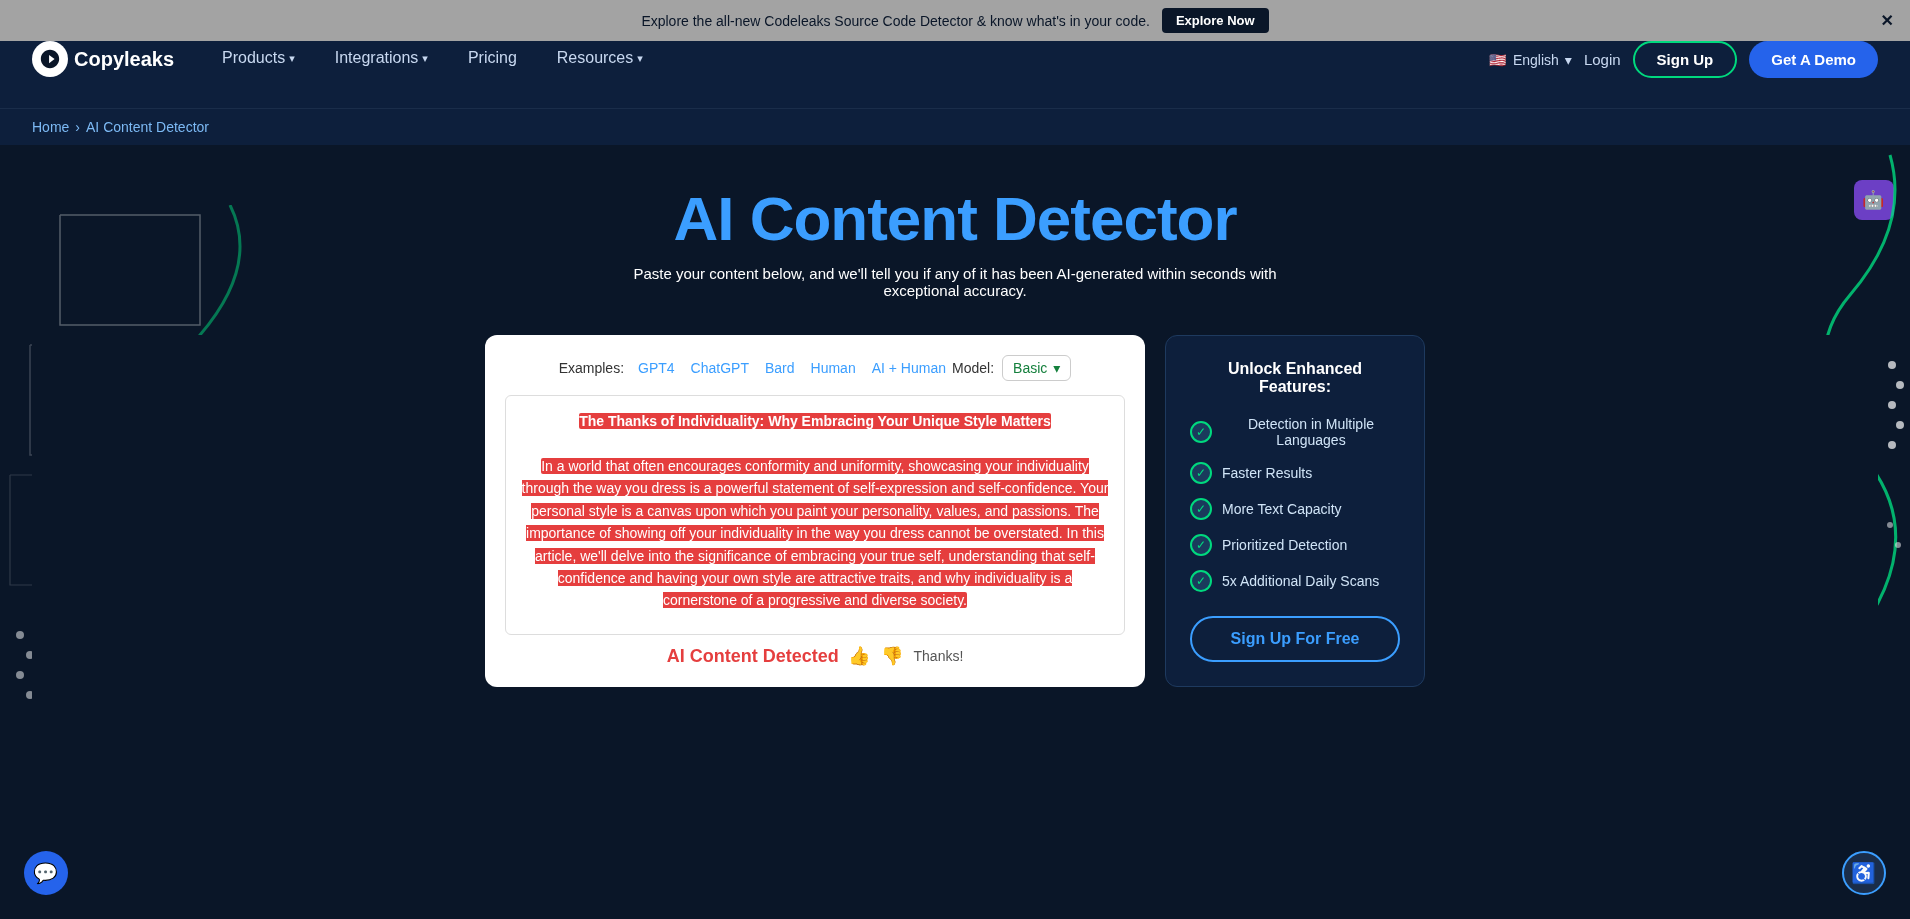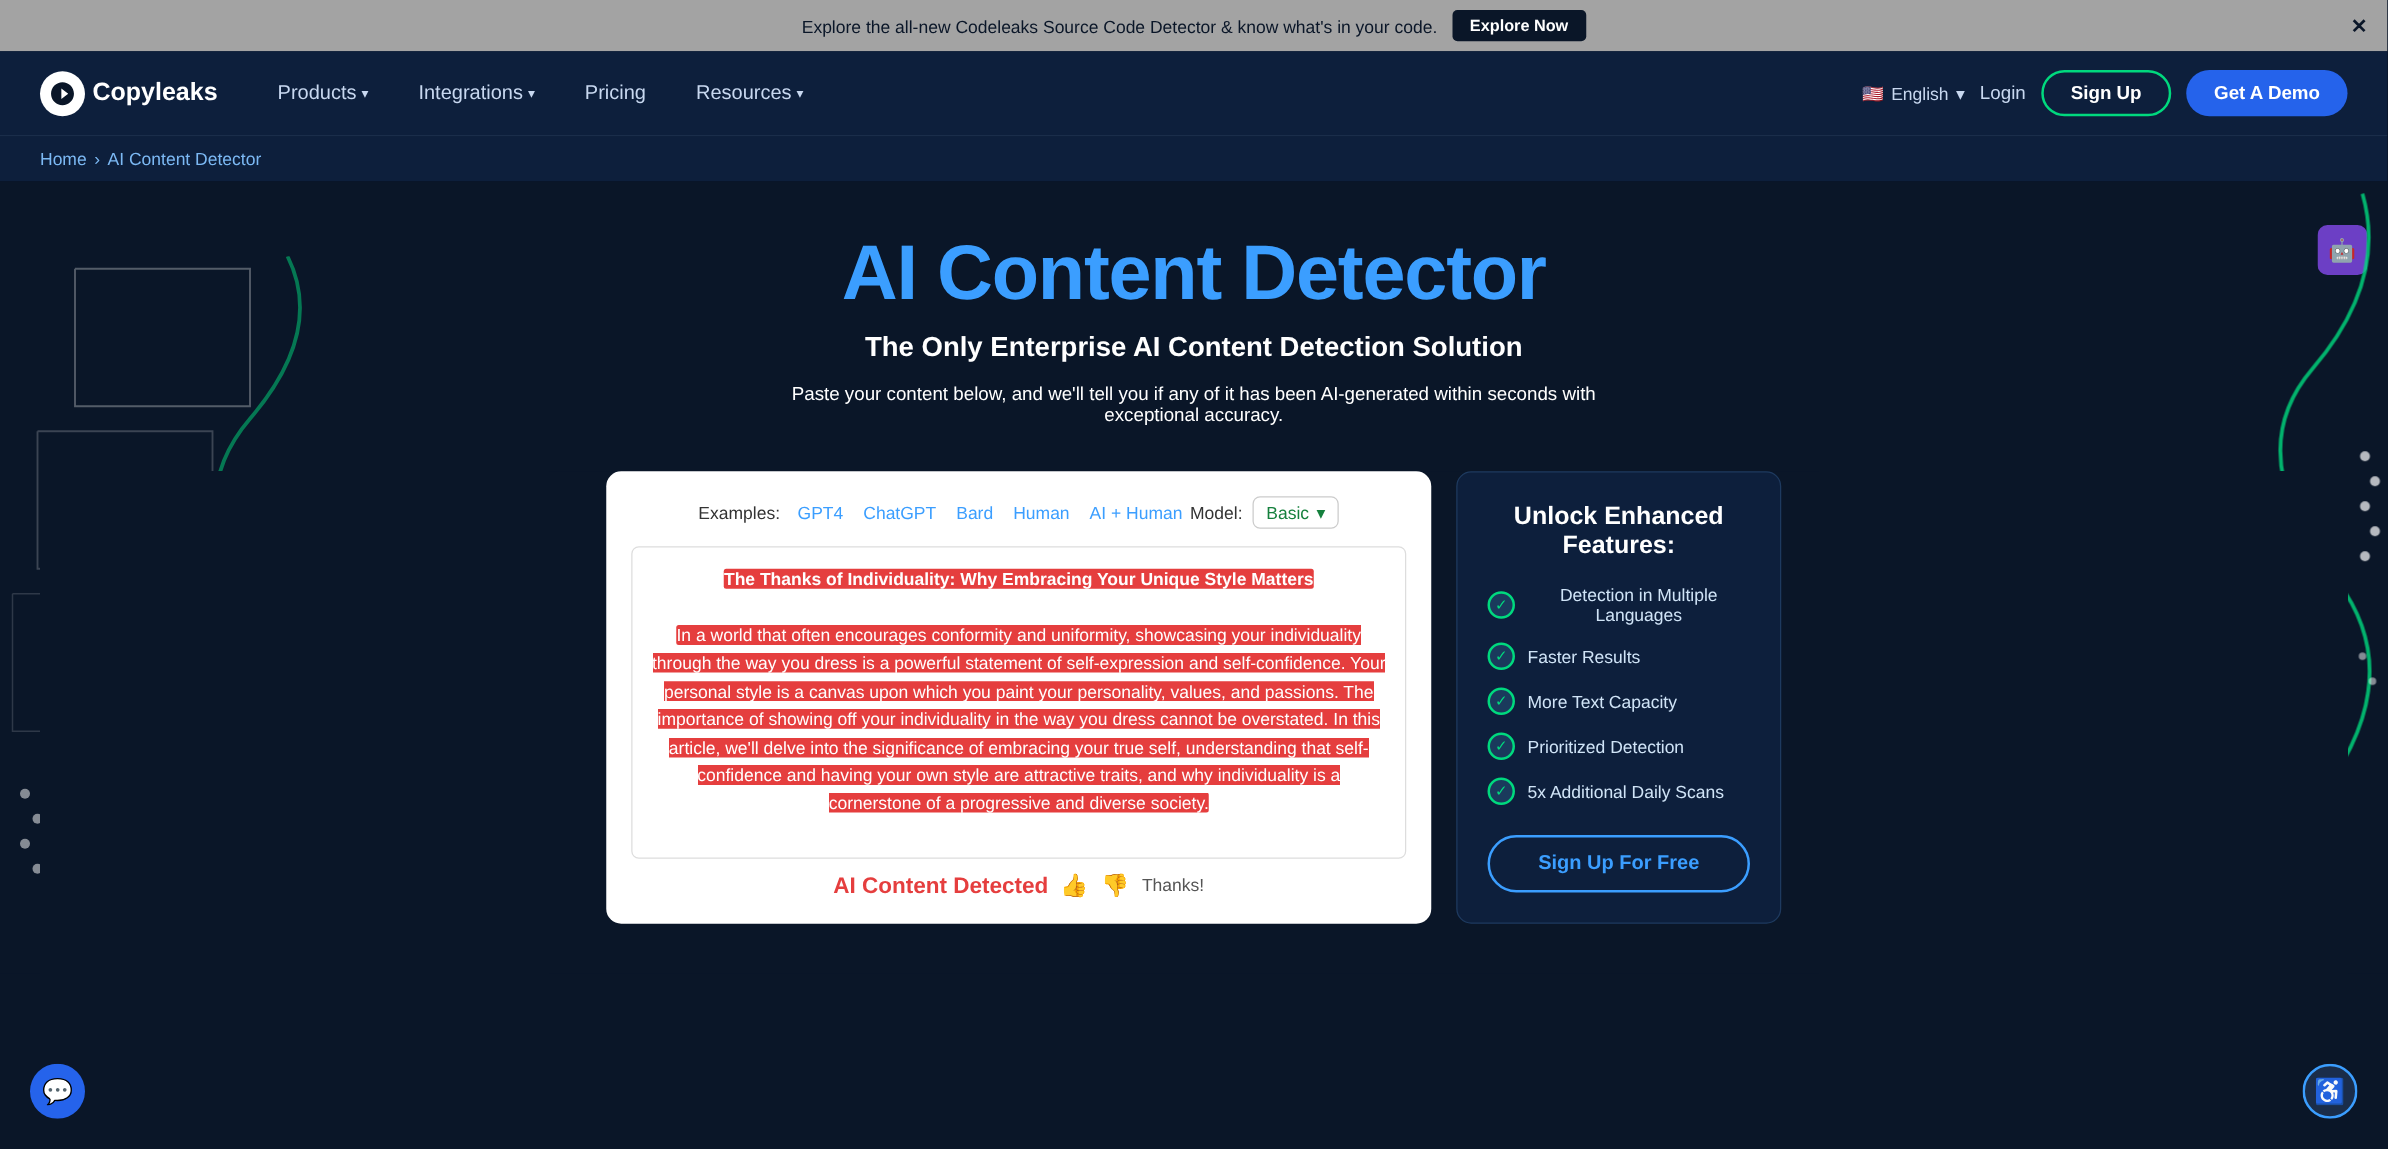--- a/index.html
+++ b/index.html
@@ -34,21 +34,21 @@
       cursor: pointer;
       font-size: 16px;
       color: #0a1628;
       font-weight: bold;
     }
 
     
     .navbar {
       background: #0d1f3c;
       display: flex;
-      align-items: center;
+      align-items: flex-start;
       padding: 0 32px;
       height: 68px;
       border-bottom: 1px solid #1a2d4a;
       position: relative;
       z-index: 100;
     }
     .navbar-logo {
       display: flex;
       align-items: center;
       gap: 6px;
@@ -263,21 +263,21 @@
     
     .features-panel {
       background: #0d1f3c;
       border: 1px solid #1e3a5f;
       border-radius: 12px;
       padding: 24px;
       width: 260px;
       color: #fff;
     }
     .features-title {
-      font-size: 20px;
+      font-size: 16px;
       font-weight: 700;
       color: #fff;
       margin-bottom: 20px;
     }
     .feature-item {
       display: flex;
       align-items: center;
       gap: 10px;
       margin-bottom: 14px;
       font-size: 14px;
@@ -449,21 +449,20 @@
       <path d="M230 0 Q260 60 200 130 Q140 200 210 290 Q260 360 200 450" stroke="#00d97e" stroke-width="3" fill="none" opacity="0.5"></path>
 
       <circle cx="20" cy="430" r="4" fill="white" opacity="0.5"></circle>
       <circle cx="30" cy="450" r="4" fill="white" opacity="0.5"></circle>
       <circle cx="20" cy="470" r="4" fill="white" opacity="0.5"></circle>
       <circle cx="30" cy="490" r="4" fill="white" opacity="0.5"></circle>
     </svg>
   </div>
 
   <h1 class="hero-title">AI Content Detector</h1>
-  <h2 class="hero-subtitle">The Only Enterprise AI Content Detection Solution</h2>
   <p class="hero-desc">Paste your content below, and we'll tell you if any of it has been AI-generated within seconds with exceptional accuracy.</p>
 
   <div class="main-content">
 
     <div class="detector-panel">
       <div class="detector-top">
         <div class="examples-row">
           <span class="examples-label">Examples:</span>
           <a class="example-link">GPT4</a>
           <a class="example-link">ChatGPT</a>

